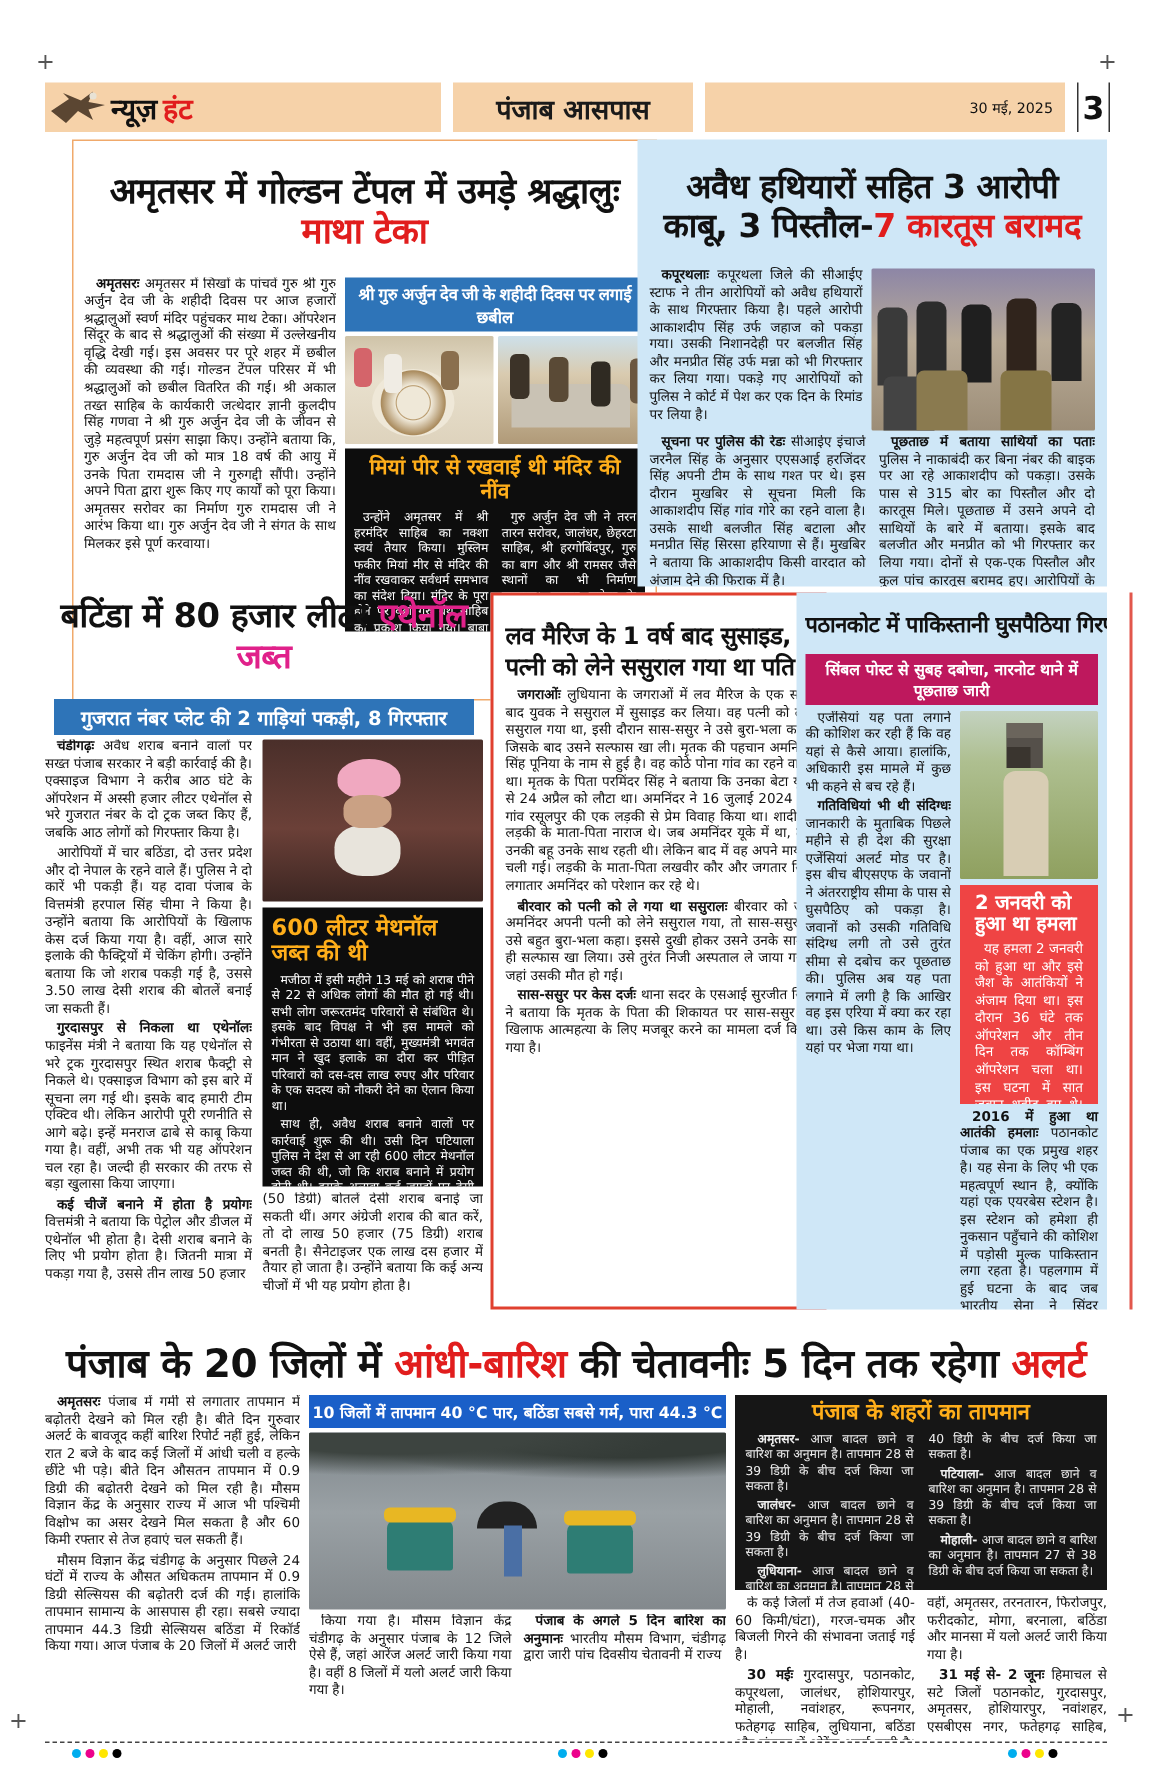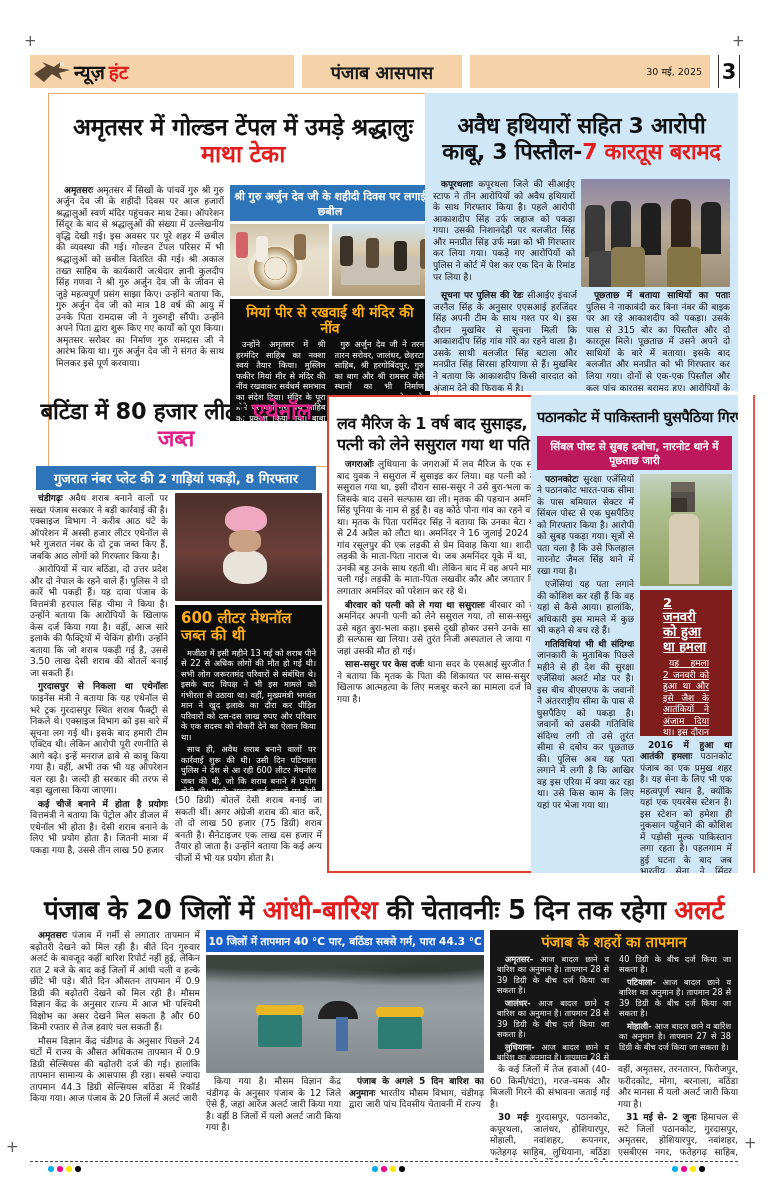--- a/index.html
+++ b/index.html
@@ -29,21 +29,21 @@
   .ib-black{background:#0d0d0d;color:#fff;padding:5px 6px;overflow:hidden;}
   .ib-title{color:#ffae1a;font-weight:bold;text-align:center;font-size:14px;line-height:1.15;margin-bottom:3px;}
   .ib-text{font-size:8.2px;line-height:1.3;text-align:justify;}
   
   .art-temple{position:absolute;left:30px;top:93px;width:390px;height:374px;border:1.5px solid #f0a96b;
               padding:4px 7px;box-sizing:border-box;overflow:hidden;margin-left:18px;}
   .art-temple .headline{font-size:23.5px;}
   .a1-row{display:flex;gap:6px;margin-top:3px;height:236px;}
   .a1-text{flex:0 0 168px;overflow:hidden;}
   .a1-media{flex:1;display:flex;flex-direction:column;gap:3px;}
-  .a1-media .bar-blue{font-size:11px;padding:3px 2px;}
+  .a1-media .bar-blue{font-size:11px;padding:3px 2px;font-family:Liberation Serif, serif;}
   .a1-photos{display:flex;gap:3px;height:72px;}
   .a1-photos .photo{flex:1;}
   .p-temple1{background:linear-gradient(180deg,#cfc3a8 0%,#e8e0cd 40%,#ded3bd 100%);}
   .p-temple1::before{content:"";position:absolute;left:18%;top:30%;width:55px;height:45px;border-radius:50%;
                      background:radial-gradient(circle,#efe8d8 30%,#b99b6e 32%,#efe8d8 34%,#a98a5c 60%,#efe8d8 62%);}
   .p-temple1::after{content:"";position:absolute;left:6px;top:8px;width:12px;height:26px;background:#d4646a;border-radius:4px;
                     box-shadow:20px 4px 0 #f0ece4,58px 2px 0 #8a6f4e,96px 6px 0 #e0dcd4;}
   .p-temple2{background:linear-gradient(180deg,#cde0ea 0%,#d9cbb0 35%,#b09a78 100%);}
   .p-temple2::before{content:"";position:absolute;left:10%;top:45%;width:80%;height:40%;background:#c9c2b4;border-radius:6px 6px 0 0;}
   .p-temple2::after{content:"";position:absolute;left:8px;top:12px;width:13px;height:30px;background:#3c3328;border-radius:4px;
@@ -85,21 +85,21 @@
              padding:4px 6px;box-sizing:border-box;overflow:hidden;}
   .art-infil .headline{font-size:14.5px;white-space:nowrap;}
   .bar-navy{background:#be185d;color:#fff;font-weight:bold;text-align:center;font-size:10.5px;padding:3px 1px;margin:3px 0 4px;}
   .e-row{display:flex;gap:6px;}
   .e-left{flex:0 0 97px;overflow:hidden;height:408px;}
   .e-right{flex:1;display:flex;flex-direction:column;gap:4px;}
   .e-photo{height:112px;background:linear-gradient(180deg,#c3d2c0 0%,#aebf90 30%,#8fa05f 100%);}
   .e-photo::before{content:"";position:absolute;left:32%;top:36%;width:30px;height:70px;background:#d8cdb4;border-radius:8px 8px 0 0;}
   .e-photo::after{content:"";position:absolute;left:34%;top:8%;width:24px;height:30px;background:#3a352f;
                   box-shadow:inset 0 10px 0 #6b655c,inset -8px 16px 0 #55504a;}
-  .ib-navy{background:#7f1d1d;color:#fff;padding:6px 23px;overflow:hidden;height:134px;text-decoration:underline;}
+  .ib-navy{background:#ef4444;color:#fff;padding:6px 10px;overflow:hidden;height:134px;}
   .ib-navy .ib-title{color:#fff;text-align:left;font-size:13px;}
   
   .art-weather{position:absolute;left:30px;top:878px;width:708px;height:282px;box-sizing:border-box;overflow:hidden;}
   .art-weather .headline{font-size:26px;margin-bottom:4px;}
   .f-row{display:flex;gap:6px;}
   .f-col1{flex:0 0 170px;overflow:hidden;height:238px;}
   .f-mid{flex:0 0 278px;display:flex;flex-direction:column;gap:3px;}
   .f-caption{background:#1a5fc8;color:#fff;font-weight:bold;font-size:10.5px;text-align:center;padding:4px 2px;}
   .f-photo{height:118px;background:linear-gradient(180deg,#7e868b 0%,#9aa1a5 45%,#83898d 100%);}
   .f-photo::before{content:"";position:absolute;left:0;top:0;width:100%;height:34px;
@@ -222,21 +222,20 @@
       <p class="para"><b>बीरवार को पत्नी को ले गया था ससुरालः </b><span>बीरवार को जब अमनिंदर अपनी पत्नी को लेने ससुराल गया, तो सास-ससुर ने उसे बहुत बुरा-भला कहा। इससे दुखी होकर उसने उनके सामने ही सल्फास खा लिया। उसे तुरंत निजी अस्पताल ले जाया गया, जहां उसकी मौत हो गई।</span></p>
       <p class="para"><b>सास-ससुर पर केस दर्जः </b><span>थाना सदर के एसआई सुरजीत सिंह ने बताया कि मृतक के पिता की शिकायत पर सास-ससुर के खिलाफ आत्महत्या के लिए मजबूर करने का मामला दर्ज किया गया है।</span></p>
     </div>
   </section>
 
   <section class="art-infil">
     <h1 class="headline">पठानकोट में पाकिस्तानी घुसपैठिया गिरफ्तार</h1>
     <div class="bar-navy">सिंबल पोस्ट से सुबह दबोचा, नारनोट थाने में पूछताछ जारी</div>
     <div class="e-row">
       <div class="e-left">
-        <p class="para"><b>पठानकोटः </b><span>सुरक्षा एजेंसियों ने पठानकोट भारत-पाक सीमा के पास बमियाल सेक्टर में सिंबल पोस्ट से एक घुसपैठिए को गिरफ्तार किया है। आरोपी को सुबह पकड़ा गया। सूत्रों से पता चला है कि उसे फिलहाल नारनोट जैमल सिंह थाने में रखा गया है।</span></p>
         <p class="para"><b></b><span>एजेंसियां यह पता लगाने की कोशिश कर रही हैं कि वह यहां से कैसे आया। हालांकि, अधिकारी इस मामले में कुछ भी कहने से बच रहे हैं।</span></p>
         <p class="para"><b>गतिविधियां भी थी संदिग्धः </b><span>जानकारी के मुताबिक पिछले महीने से ही देश की सुरक्षा एजेंसियां अलर्ट मोड पर है। इस बीच बीएसएफ के जवानों ने अंतरराष्ट्रीय सीमा के पास से घुसपैठिए को पकड़ा है। जवानों को उसकी गतिविधि संदिग्ध लगी तो उसे तुरंत सीमा से दबोच कर पूछताछ की। पुलिस अब यह पता लगाने में लगी है कि आखिर वह इस एरिया में क्या कर रहा था। उसे किस काम के लिए यहां पर भेजा गया था।</span></p>
       </div>
       <div class="e-right">
         <div class="photo e-photo"></div>
         <div class="ib-navy">
           <div class="ib-title">2 जनवरी को हुआ था हमला</div>
           <p class="para" style="text-indent:6px;color:#fff;">यह हमला 2 जनवरी को हुआ था और इसे जैश के आतंकियों ने अंजाम दिया था। इस दौरान 36 घंटे तक ऑपरेशन और तीन दिन तक कॉम्बिंग ऑपरेशन चला था। इस घटना में सात जवान शहीद हुए थे। इस मामले की जांच राष्ट्रीय जांच एजेंसी (एनआईए) कर रही है।</p>
         </div>
         <div>

